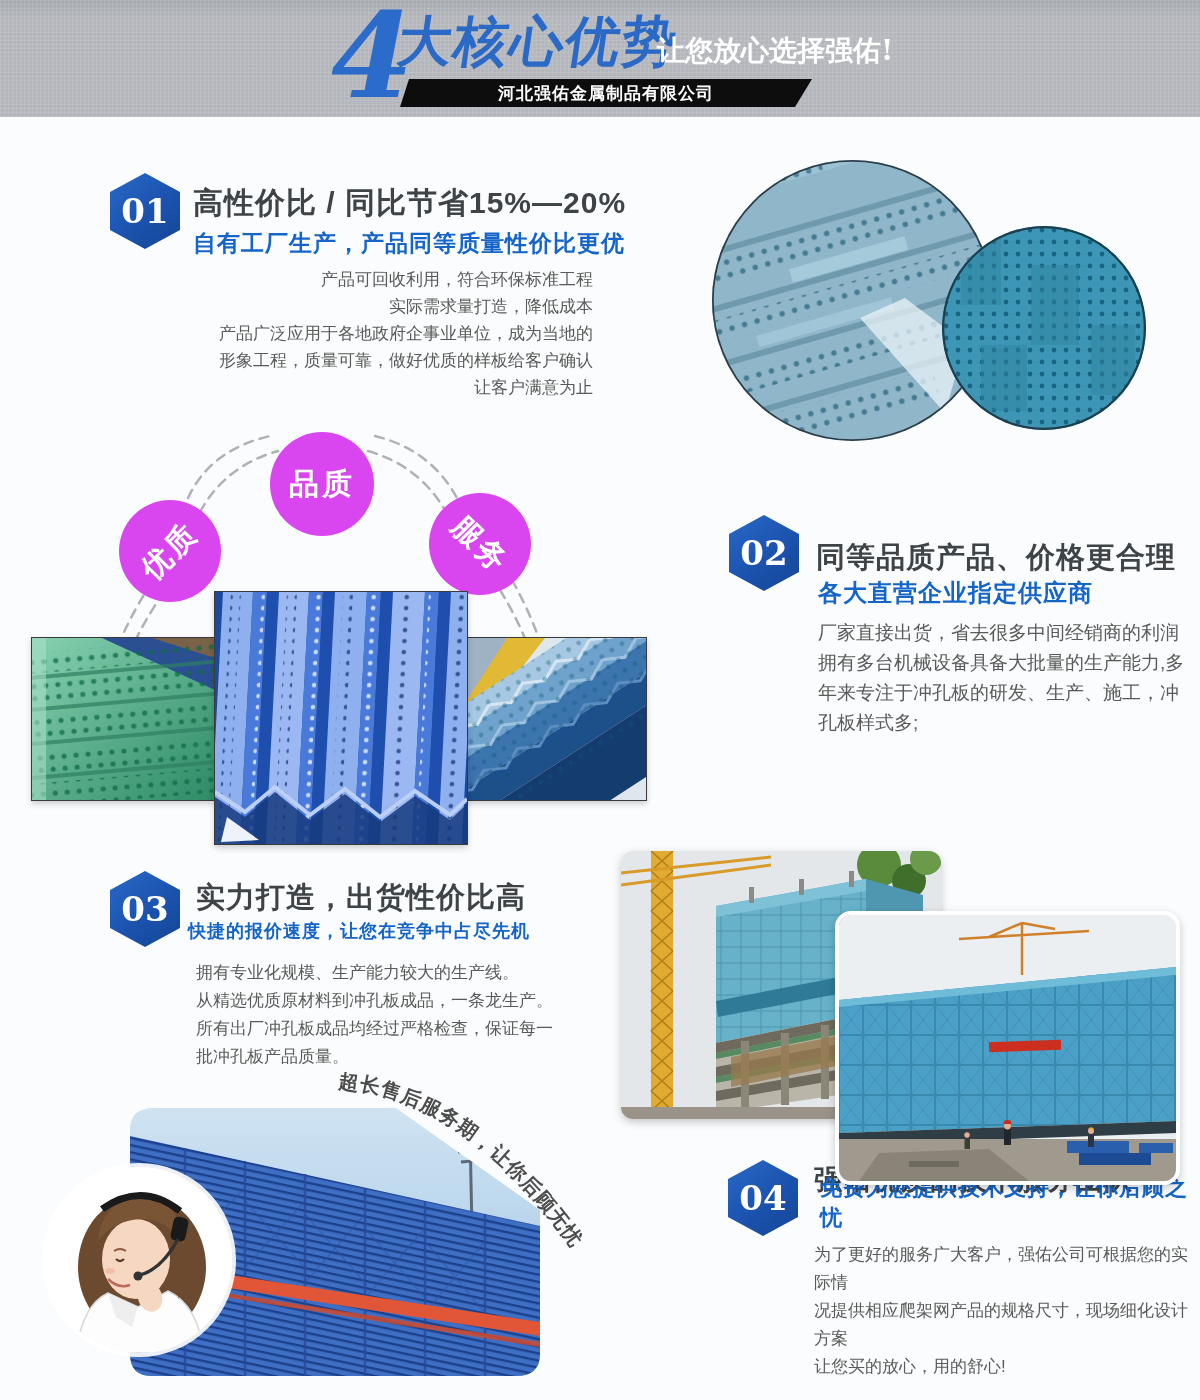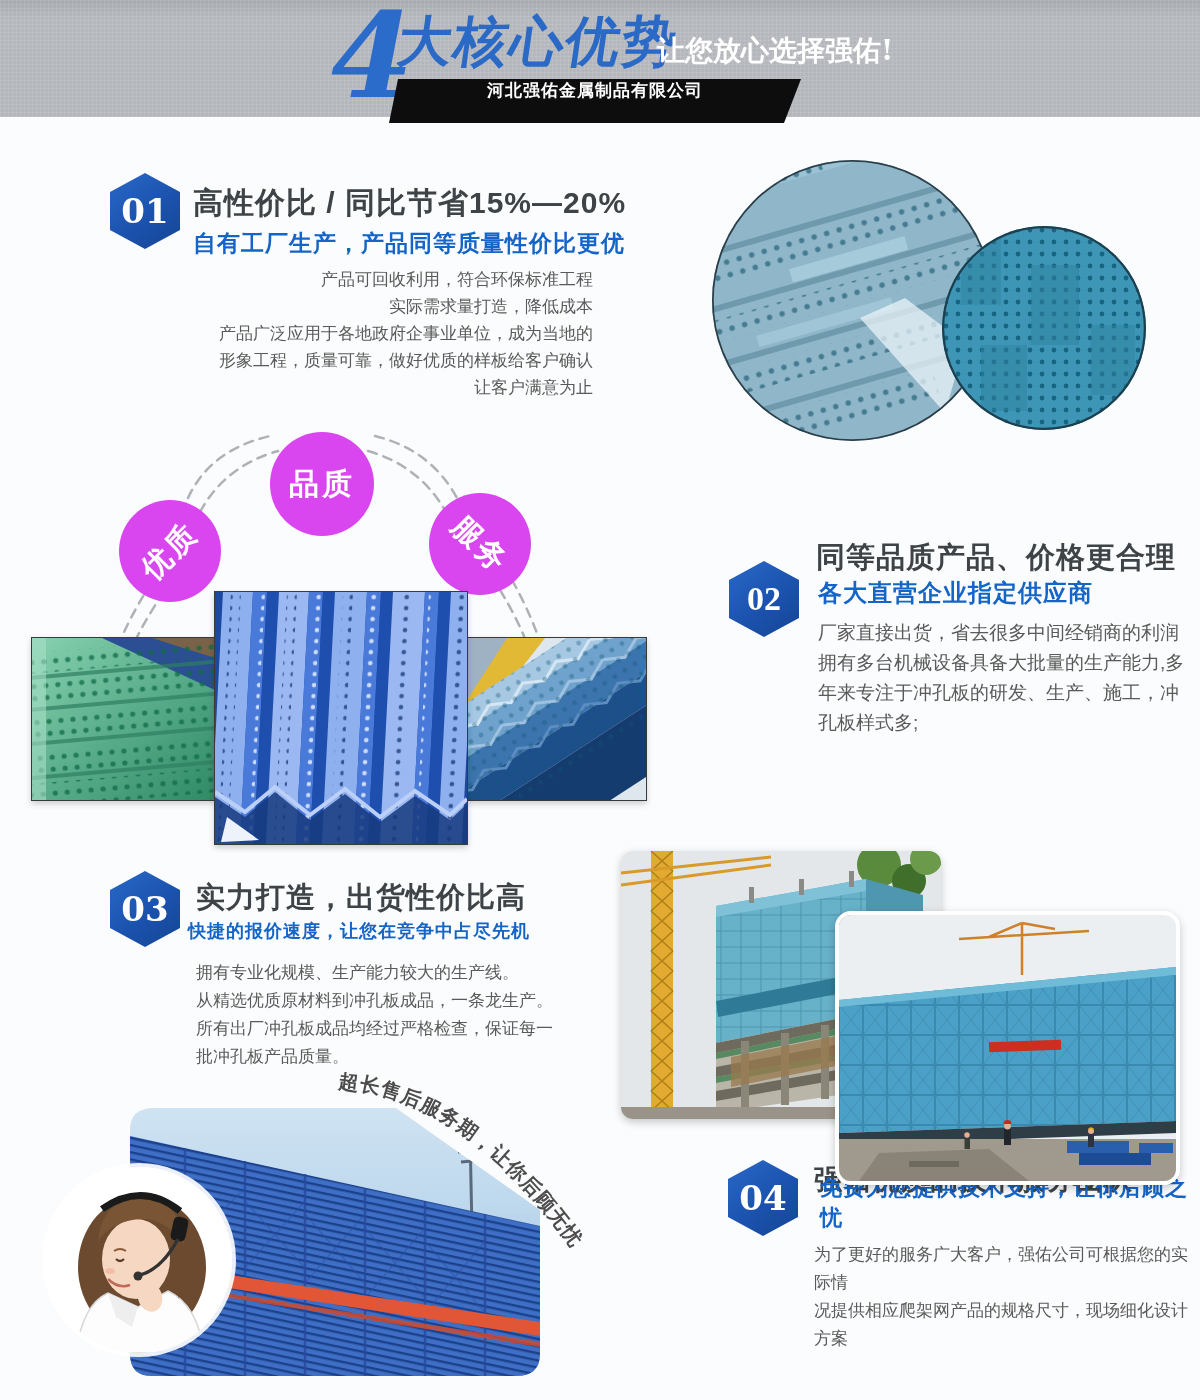--- a/index.html
+++ b/index.html
@@ -9,23 +9,23 @@
   
   .banner{left:0;top:0;width:1200px;height:117px;
     background:
       repeating-linear-gradient(0deg, rgba(255,255,255,.10) 0 1px, rgba(0,0,0,0) 1px 4px),
       repeating-linear-gradient(90deg, rgba(255,255,255,.10) 0 1px, rgba(0,0,0,0) 1px 4px),
       linear-gradient(#a6a9af 0,#b4b7bc 18px,#b3b6bb 100%);}
   .big4{left:331px;top:-14px;font:bold italic 118px "DejaVu Serif",serif;color:#2b6bc9;}
   .banner-title{left:398px;top:6px;font:bold 54px "DejaVu Serif",serif;color:#2a6ac6;
     transform:skewX(-8deg);letter-spacing:2px;}
   .banner-sub{left:657px;top:32px;font:bold 28px "DejaVu Serif",serif;color:#ffffff;}
-  .ribbon{left:389px;top:79px;width:412px;height:44px;background:#0d0d0d;
+  .ribbon{left:400px;top:79px;width:412px;height:28px;background:#0d0d0d;
     clip-path:polygon(9px 0,100% 0,calc(100% - 17px) 100%,0 100%);
-    display:flex;justify-content:center;}
+    display:flex;align-items:center;justify-content:center;}
   .ribbon span{font:bold 17px "Liberation Sans",sans-serif;color:#fff;letter-spacing:1px;}
   
   .hex{width:70px;height:76px;color:#fff;display:flex;align-items:center;justify-content:center;
     background:linear-gradient(140deg,#2969c7 0%,#1b52ae 55%,#154694 100%);
     clip-path:polygon(50% 0,100% 25%,100% 75%,50% 100%,0 75%,0 25%);
     font:bold 34px "DejaVu Serif",serif;}
   .h-sans{font:bold 30px "Liberation Sans",sans-serif;color:#3e4347;letter-spacing:1px;}
   .h-serif{font:bold 29px "DejaVu Serif",serif;color:#3e4347;letter-spacing:1px;}
   .sub-blue{font:bold 23px "DejaVu Serif",serif;color:#1565c8;letter-spacing:1px;}
   .body-txt{font:17px/27px "Liberation Sans",sans-serif;color:#5a5a5a;}
@@ -247,21 +247,21 @@
         <rect x="-60" y="90" width="320" height="28" fill="#1d4f8a"></rect>
         <rect x="-60" y="118" width="320" height="60" fill="#143c6e"></rect>
         <path d="M-60 40 L-40 32 L-20 42 L0 32 L20 42 L40 32 L60 42 L80 32 L100 42 L120 32 L140 42 L160 32 L180 42 L200 32 L220 42 L240 32 L260 42" fill="none" stroke="#d4e6f4" stroke-width="3"></path>
         <path d="M-60 64 L-40 56 L-20 66 L0 56 L20 66 L40 56 L60 66 L80 56 L100 66 L120 56 L140 66 L160 56 L180 66 L200 56 L220 66 L240 56 L260 66" fill="none" stroke="#9ec2e0" stroke-width="3"></path>
         <path d="M-60 92 L-40 84 L-20 94 L0 84 L20 94 L40 84 L60 94 L80 84 L100 94 L120 84 L140 94 L160 84 L180 94 L200 84 L220 94 L240 84 L260 94" fill="none" stroke="#5c8cc0" stroke-width="3"></path>
         <rect x="-60" y="18" width="320" height="110" fill="url(#pdot2)" opacity=".45"></rect>
       </g>
     </svg>
   </div>
 
-  <div class="abs hex" style="left:729px;top:561px;font-family:Liberation Serif, serif;">
+  <div class="abs hex" style="left:729px;top:515px;">
     <span>02</span>
   </div>
   <div class="abs h-serif" style="left:816px;top:538px;">同等品质产品、价格更合理</div>
   <div class="abs sub-blue" style="left:818px;top:577px;font-size:24px;">各大直营企业指定供应商</div>
   <div class="abs body-txt lh30" style="left:818px;top:618px;width:380px;">
     <div>厂家直接出货，省去很多中间经销商的利润</div>
     <div>拥有多台机械设备具备大批量的生产能力,多</div>
     <div>年来专注于冲孔板的研发、生产、施工，冲</div>
     <div>孔板样式多;</div>
   </div>
@@ -358,20 +358,21 @@
   </div>
 
   <div class="abs hex" style="left:728px;top:1160px;">
     <span>04</span>
   </div>
   <div class="abs h-sans" style="left:814px;top:1161px;font-size:28px;">强佑优质的技术服务团队</div>
   <div class="abs sub-blue" style="left:820px;top:1173px;font-size:22px;">免费为您提供技术支持，让你后顾之忧</div>
   <div class="abs body-txt lh28" style="left:814px;top:1241px;width:380px;">
     <div>为了更好的服务广大客户，强佑公司可根据您的实际情</div>
     <div>况提供相应爬架网产品的规格尺寸，现场细化设计方案</div>
+    <div>让您买的放心，用的舒心!</div>
   </div>
 
   <div class="abs" style="left:130px;top:1108px;z-index:1;">
     <svg width="410" height="268" viewBox="0 0 410 268">
       <defs>
         <clipPath id="fcp">
             <path d="M24 0 H266 L410 102 V246 Q410 268 386 268 H22 Q0 268 0 246 V22 Q0 0 24 0 Z"></path>
           </clipPath>
         <linearGradient id="sky" x1="0" y1="0" x2="0" y2="1">
           <stop offset="0" stop-color="#cfe3f2"></stop>

